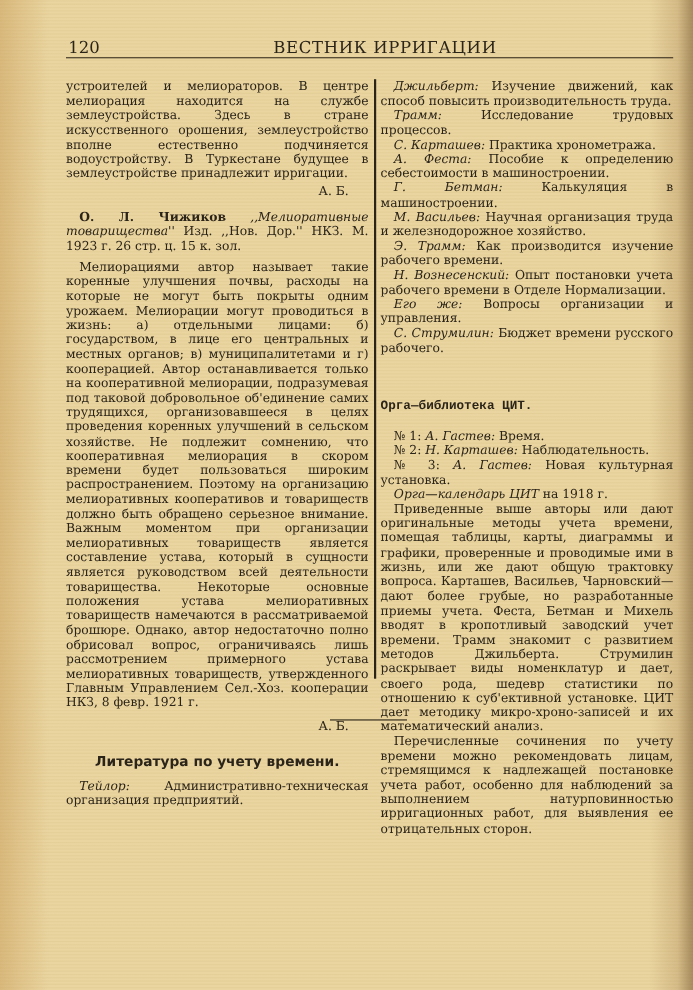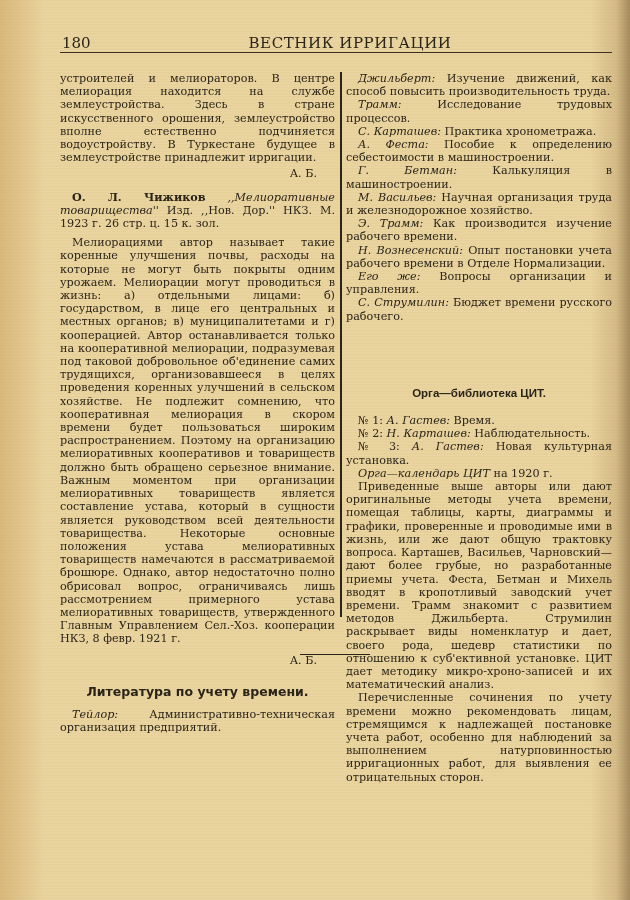--- a/index.html
+++ b/index.html
@@ -22,30 +22,30 @@
   .col { position:absolute; top:0; font-size:11.2px; line-height:13.2px; text-align:justify; }
   .col-left { left:0; width:275px; }
   .col-right { left:286px; width:266px; }
   .divider { position:absolute; left:280px; top:0; width:1.6px; height:545px; background:#2a2418; }
   p { margin:0; }
   .indent { text-indent:12px; }
   .sig { text-align:right; padding-right:18px; margin-top:3px; margin-bottom:10px; }
   .bold { font-weight:bold; }
   .it { font-style:italic; }
   .section-title { text-align:center; font-weight:bold; font-size:12.5px; font-family:"DejaVu Sans","Liberation Sans",sans-serif; margin:18px 0 10px 0; }
-  .section-title-small { text-align:center; font-weight:bold; font-size:11.5px; font-family:Liberation Sans, sans-serif; margin:64px 0 14px 0; }
+  .section-title-small { font-weight:bold; font-size:11.5px; font-family:Liberation Mono, monospace; margin:40px 0 14px 0; }
   .entry { text-indent:12px; }
   .bottom-rule { position:absolute; left:300px; top:654px; width:70px; height:1.4px; background:#2a2418; }
 </style>
 </head>
 <body>
 
 <div class="page">
   <div class="header">
-    <span class="page-num">180</span>
+    <span class="page-num">120</span>
     <span class="running-title">ВЕСТНИК ИРРИГАЦИИ</span>
   </div>
 
   <div class="columns">
     <div class="col col-left">
       <p>устроителей и мелиораторов. В центре мелиорация находится на службе землеустройства. Здесь в стране искусственного орошения, землеустройство вполне естественно подчиняется водоустройству. В Туркестане будущее в землеустройстве принадлежит ирригации.</p>
       <p class="sig">А. Б.</p>
 
       <p class="indent" style="margin-top:8px;">
         <span class="bold">О. Л. Чижиков</span>
@@ -77,21 +77,21 @@
         <p class="entry"><span class="it">Его же:</span> <span>Вопросы организации и управления.</span></p>
         <p class="entry"><span class="it">С. Струмилин:</span> <span>Бюджет времени русского рабочего.</span></p>
       </div>
 
       <div class="section-title-small">Орга—библиотека ЦИТ.</div>
 
       <div>
         <p class="entry"><span>№ 1:</span> <span class="it">А. Гастев:</span> <span>Время.</span></p>
         <p class="entry"><span>№ 2:</span> <span class="it">Н. Карташев:</span> <span>Наблюдательность.</span></p>
         <p class="entry"><span>№ 3:</span> <span class="it">А. Гастев:</span> <span>Новая культурная установка.</span></p>
-        <p class="entry"><span class="it">Орга—календарь ЦИТ</span> <span>на 1920 г.</span></p>
+        <p class="entry"><span class="it">Орга—календарь ЦИТ</span> <span>на 1918 г.</span></p>
       </div>
 
       <p class="indent">Приведенные выше авторы или дают оригинальные методы учета времени, помещая таблицы, карты, диаграммы и графики, проверенные и проводимые ими в жизнь, или же дают общую трактовку вопроса. Карташев, Васильев, Чарновский—дают более грубые, но разработанные приемы учета. Феста, Бетман и Михель вводят в кропотливый заводский учет времени. Трамм знакомит с развитием методов Джильберта. Струмилин раскрывает виды номенклатур и дает, своего рода, шедевр статистики по отношению к суб'ективной установке. ЦИТ дает методику микро-хроно-записей и их математический анализ.</p>
       <p class="indent">Перечисленные сочинения по учету времени можно рекомендовать лицам, стремящимся к надлежащей постановке учета работ, особенно для наблюдений за выполнением натурповинностью ирригационных работ, для выявления ее отрицательных сторон.</p>
     </div>
   </div>
 </div>
 
 <div class="bottom-rule"></div>
 

